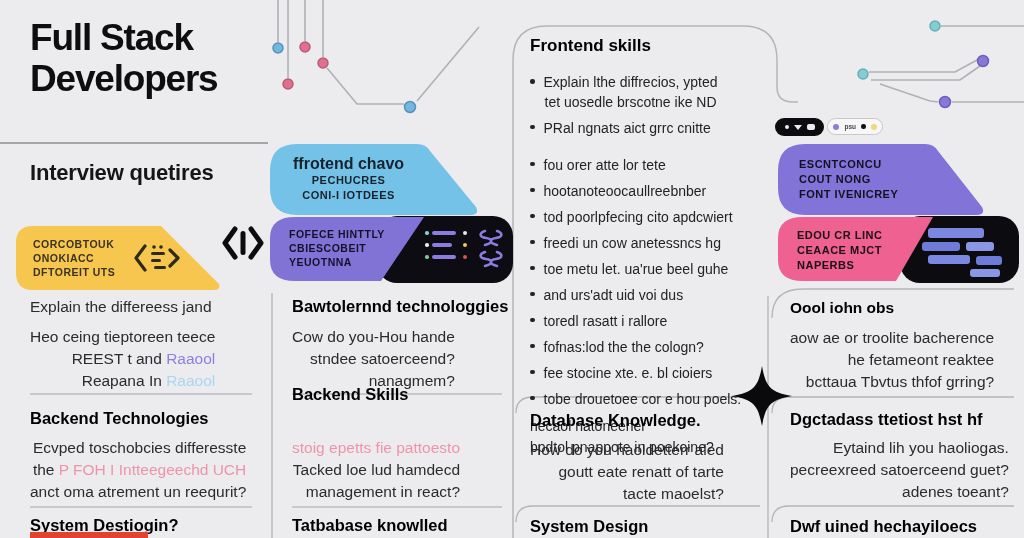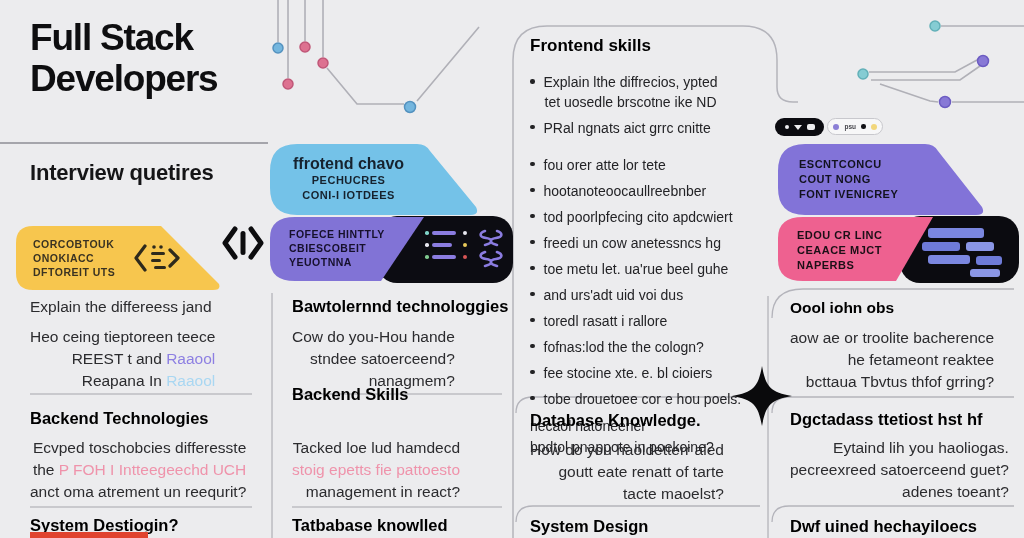--- a/index.html
+++ b/index.html
@@ -246,22 +246,22 @@
   <div class="abs" style="left:30px;top:532px;width:118px;height:6px;background:#e0432f;"></div>
 
   <div class="abs sec-h" style="left:292px;top:297px;">Bawtolernnd technologgies</div>
   <div class="abs" style="left:292px;top:326px;">
     <div class="body-l">Cow do you-Hou hande</div>
     <div class="body-l">stndee satoerceend?</div>
     <div class="body-l">nanagmem?</div>
   </div>
   <div class="abs sec-h" style="left:292px;top:385px;">Backend Skills</div>
   <div class="abs" style="left:292px;top:437px;">
+    <div class="body-l" style="color:#ef93ab;">stoig epetts fie pattoesto</div>
     <div class="body-l">Tacked loe lud hamdecd</div>
-    <div class="body-l" style="color:#ef93ab;">stoig epetts fie pattoesto</div>
     <div class="body-l">management in react?</div>
   </div>
   <div class="abs sec-h" style="left:292px;top:516px;">Tatbabase knowlled</div>
 
   <div class="abs sec-h" style="left:530px;top:411px;">Database Knowledge.</div>
   <div class="abs" style="left:530px;top:439px;">
     <div class="body-l">How do you haoldetterr aled</div>
     <div class="body-l">goutt eate renatt of tarte</div>
     <div class="body-l">tacte maoelst?</div>
   </div>

